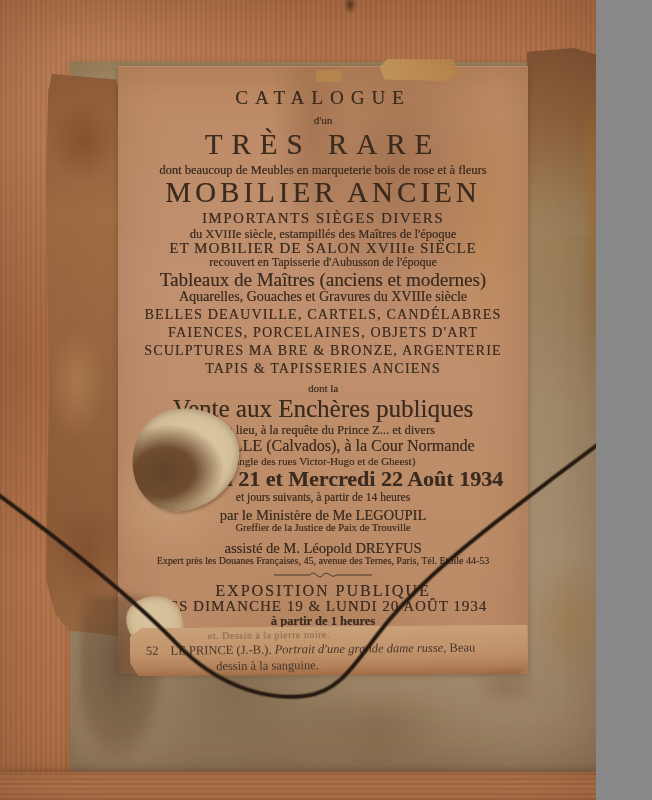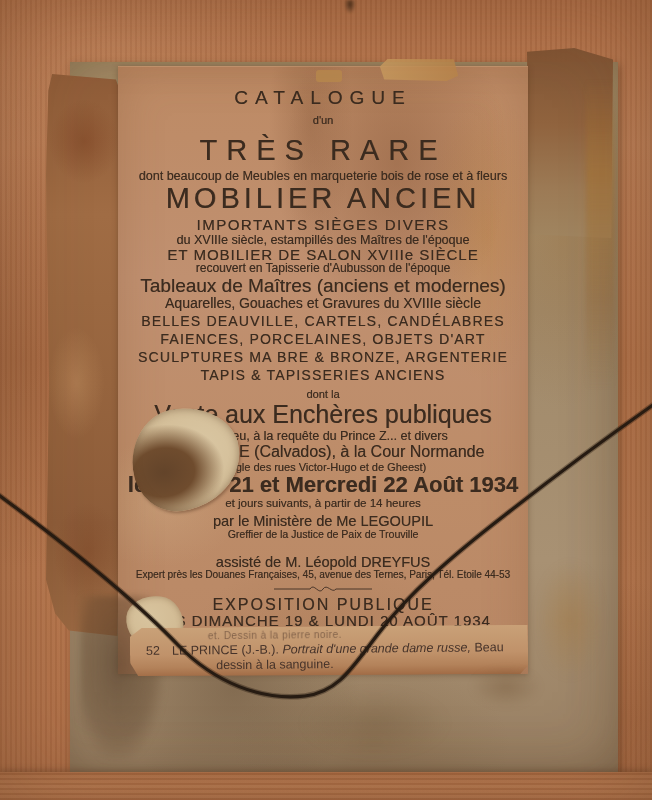--- a/index.html
+++ b/index.html
@@ -1,18 +1,18 @@
 <!DOCTYPE html>
 <html><head>
 <meta charset="utf-8">
 <style>
   html,body { margin:0; padding:0; background:#888; }
   .photo {
-    position:relative; width:652px; height:800px; overflow:hidden;
-    font-family:Liberation Sans, sans-serif;
+    position:relative; width:596px; height:800px; overflow:hidden;
+    font-family:Liberation Serif, serif;
     background:
       radial-gradient(ellipse 300px 160px at 18% 6%, rgba(255,220,180,0.10), transparent 70%),
       radial-gradient(ellipse 200px 300px at 3% 45%, rgba(90,50,25,0.15), transparent 70%),
       radial-gradient(ellipse 260px 200px at 95% 90%, rgba(100,55,25,0.12), transparent 70%),
       repeating-linear-gradient(90deg, rgba(60,30,10,0.05) 0 2px, rgba(255,230,200,0.04) 2px 5px),
       linear-gradient(180deg, #ae6c44 0%, #b87a52 18%, #b17047 45%, #b5754c 72%, #aa6a43 100%);
   }
   .board {
     position:absolute; left:70px; top:62px; width:548px; height:712px; z-index:1;
     background:
@@ -62,41 +62,41 @@
     box-shadow: 0 1px 6px rgba(70,40,20,0.35), inset 0 0 45px rgba(125,80,48,0.28), inset 0 1px 0 rgba(230,190,150,0.4);
   }
   .label .content {
     position:relative; z-index:2; width:100%; height:100%; box-sizing:border-box;
     padding-top:22px; text-align:center; color:#3b2b1f;
     text-shadow: 0.3px 0.3px 0.6px rgba(59,43,31,0.55);
   }
   .l { display:block; line-height:1; }
   .catalogue { font-size:19px; letter-spacing:7px; }
   .dun       { font-size:11px;  margin-top:8px; }
-  .t1        { font-size:29px; letter-spacing:9px; margin-top:10px; }
+  .t1        { font-size:29px; letter-spacing:9px; margin-top:4px; }
   .t2        { font-size:29px; letter-spacing:4px; margin-top:1px; }
   .d1        { font-size:12.5px; margin-top:5px; }
   .d2        { font-size:12.5px; margin-top:2px; }
   .s1a       { font-size:15px; letter-spacing:1.5px; margin-top:4px; }
   .s1b       { font-size:15px; letter-spacing:1px;   margin-top:1px; }
   .s1c       { font-size:12px;  margin-top:0; }
   .s2a       { font-size:19px;  margin-top:2px; }
   .s2b       { font-size:14px; margin-top:1px; }
   .li        { font-size:14px; letter-spacing:1.2px; margin-top:4px; }
   .li1       { margin-top:4px; }
   .dontla    { font-size:11px; margin-top:7px; }
   .sale      { font-size:25px; margin-top:2px; }
   .sl1       { font-size:12.5px; margin-top:3px; }
   .sl2       { font-size:16px;   margin-top:1px; }
   .sl3       { font-size:11px;   margin-top:2px; }
   .date      { font-size:22px; font-weight:700; margin-top:1px; }
   .datesub   { font-size:11.5px; margin-top:2px; }
   .min       { font-size:14.5px; margin-top:5px; }
   .minsub    { font-size:10.5px; margin-top:0; }
-  .asst      { font-size:14.5px; margin-top:16px; }
+  .asst      { font-size:14.5px; margin-top:8px; }
   .asstsub   { font-size:10px;   margin-top:0; }
   .ornament  { margin-top:1px; height:12px; }
   .ex1       { font-size:16px; letter-spacing:2px; margin-top:4px; }
   .ex2       { font-size:15px; letter-spacing:1px; margin-top:0; }
   .ex3       { font-size:12.5px; font-weight:700; margin-top:1px; }
 
   .hole {
     position:absolute; left:14px; top:342px; width:108px; height:102px; z-index:3;
     background:
       radial-gradient(ellipse at 28% 60%, #63442a 0%, #6f4c2e 28%, rgba(111,76,46,0) 55%),

